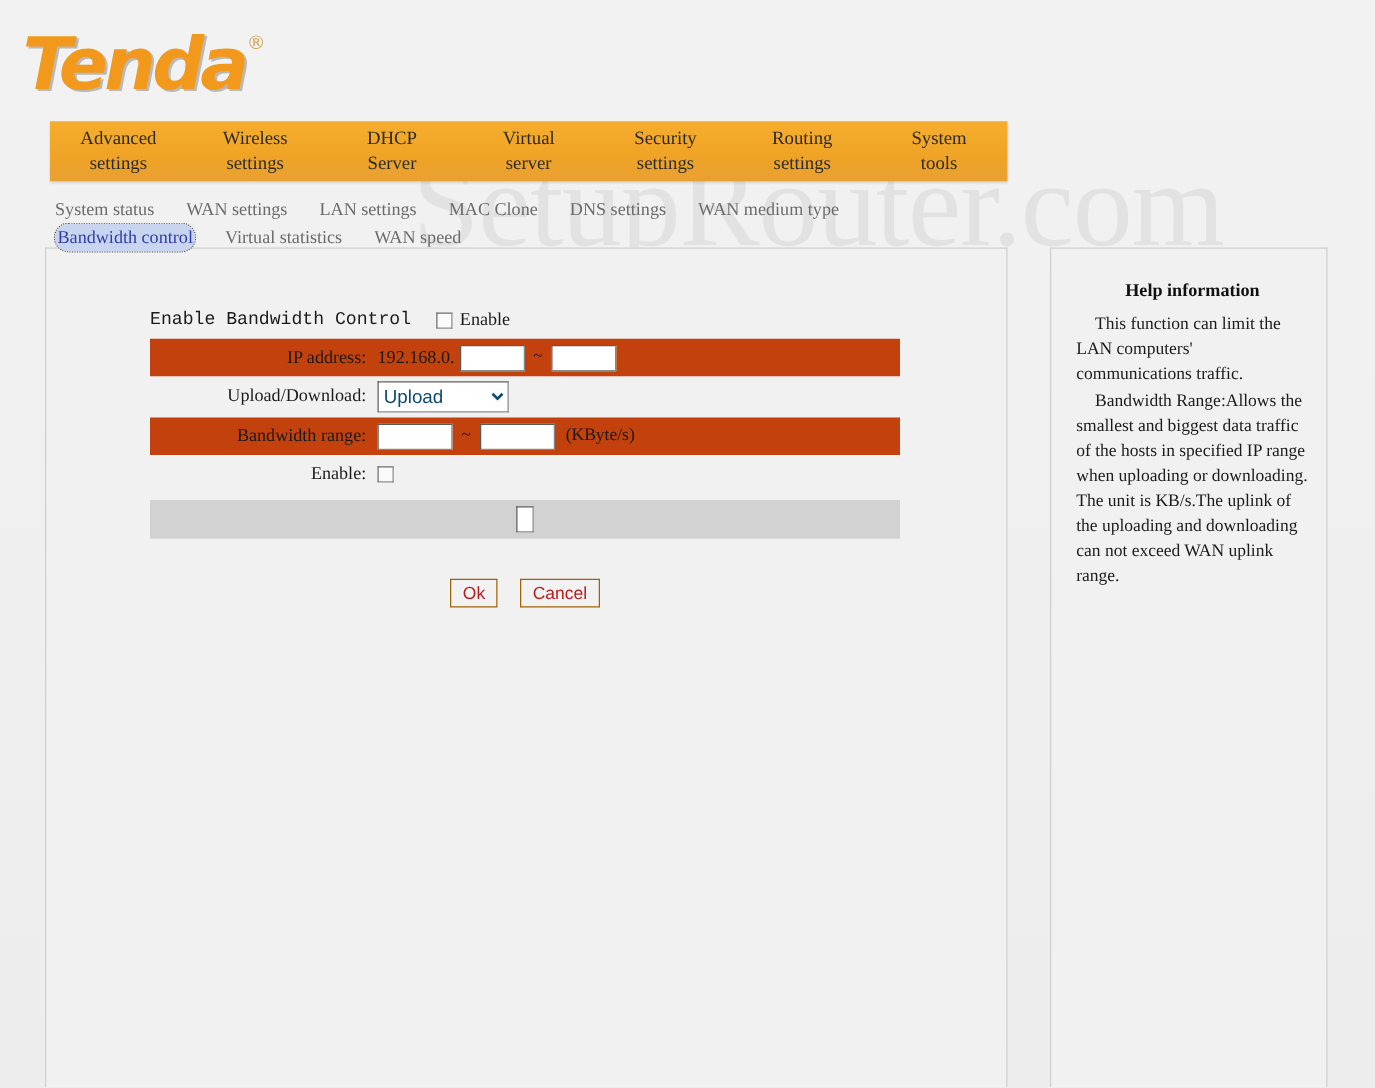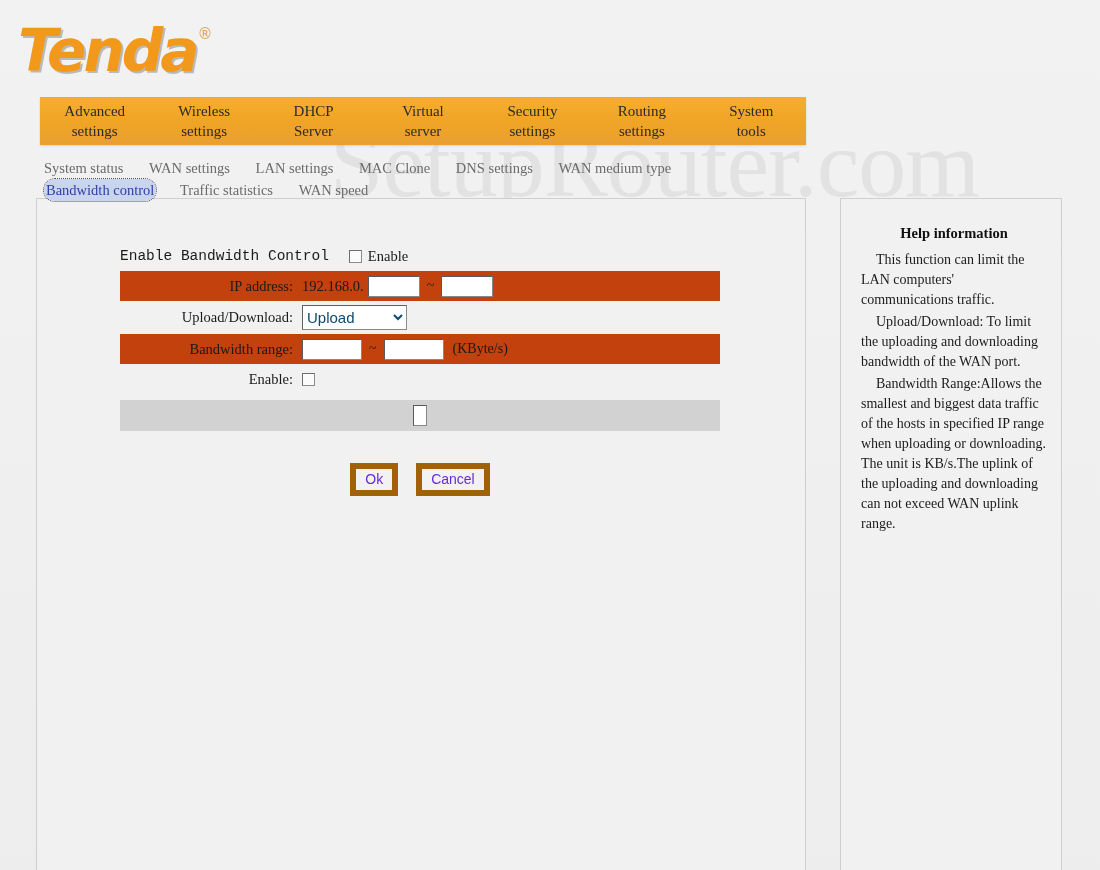--- a/index.html
+++ b/index.html
@@ -221,23 +221,23 @@
 
   .btnrow {
     display: flex;
     justify-content: center;
     gap: 18px;
     margin-top: 32px;
   }
   .btn {
     font-family: "Liberation Sans", sans-serif;
     font-size: 14px;
-    color: #6d28d9;
+    color: #b91c1c;
     background: #f2f2f2;
-    border: 6px solid #a16207;
+    border: 1px solid #a16207;
     padding: 2px 9px;
     min-width: 26px;
     cursor: pointer;
     line-height: 17px;
   }
 
   
   .help-title {
     text-align: center;
     font-family: "Liberation Serif", serif;
@@ -301,21 +301,21 @@
     <div class="srow">
       <span class="sitem">System status</span>
       <span class="sitem">WAN settings</span>
       <span class="sitem">LAN settings</span>
       <span class="sitem">MAC Clone</span>
       <span class="sitem">DNS settings</span>
       <span class="sitem">WAN medium type</span>
     </div>
     <div class="srow">
       <span class="sitem active">Bandwidth control</span>
-      <span class="sitem">Traffic statistics</span>
+      <span class="sitem">Virtual statistics</span>
       <span class="sitem">WAN speed</span>
     </div>
   </div>
 
   <div class="panel-main">
     <div class="form">
 
       <div class="row">
         <span class="label label-left">Enable Bandwidth Control</span>
         <input type="checkbox" style="">
@@ -359,17 +359,16 @@
         <button class="btn">Ok</button>
         <button class="btn">Cancel</button>
       </div>
 
     </div>
   </div>
 
   <div class="panel-help">
     <div class="help-title">Help information</div>
     <p class="help-p">This function can limit the LAN computers' communications traffic.</p>
-    <p class="help-p">Upload/Download: To limit the uploading and downloading bandwidth of the WAN port.</p>
     <p class="help-p">Bandwidth Range:Allows the smallest and biggest data traffic of the hosts in specified IP range when uploading or downloading. The unit is KB/s.The uplink of the uploading and downloading can not exceed WAN uplink range.</p>
   </div>
 
 </div>
 
 </body></html>

